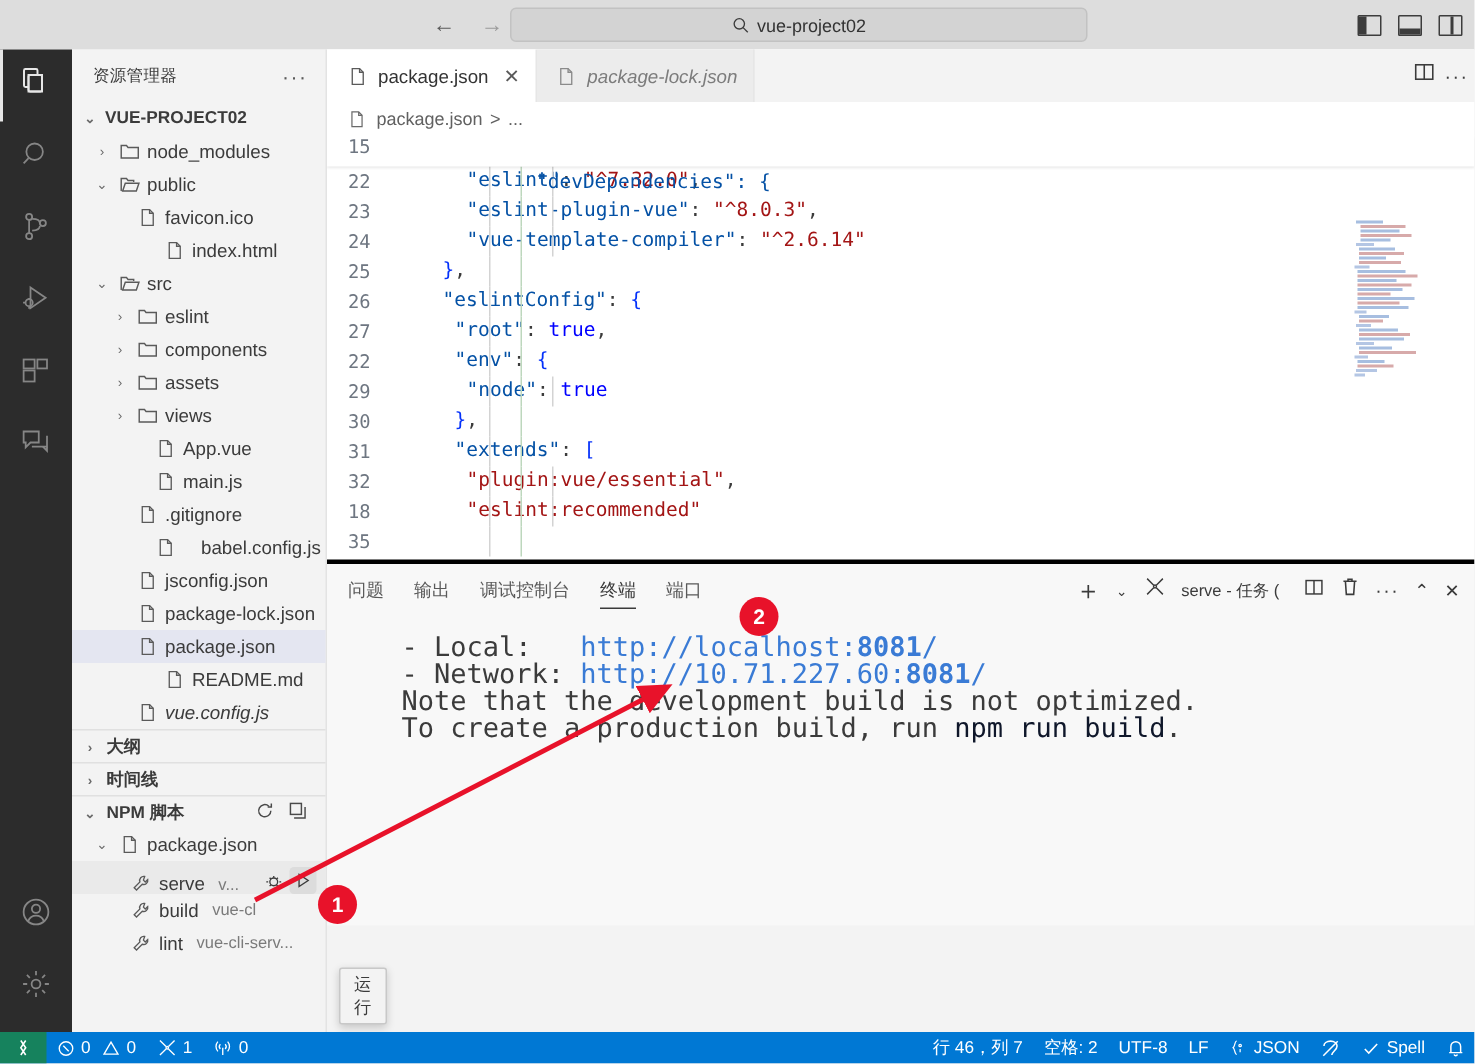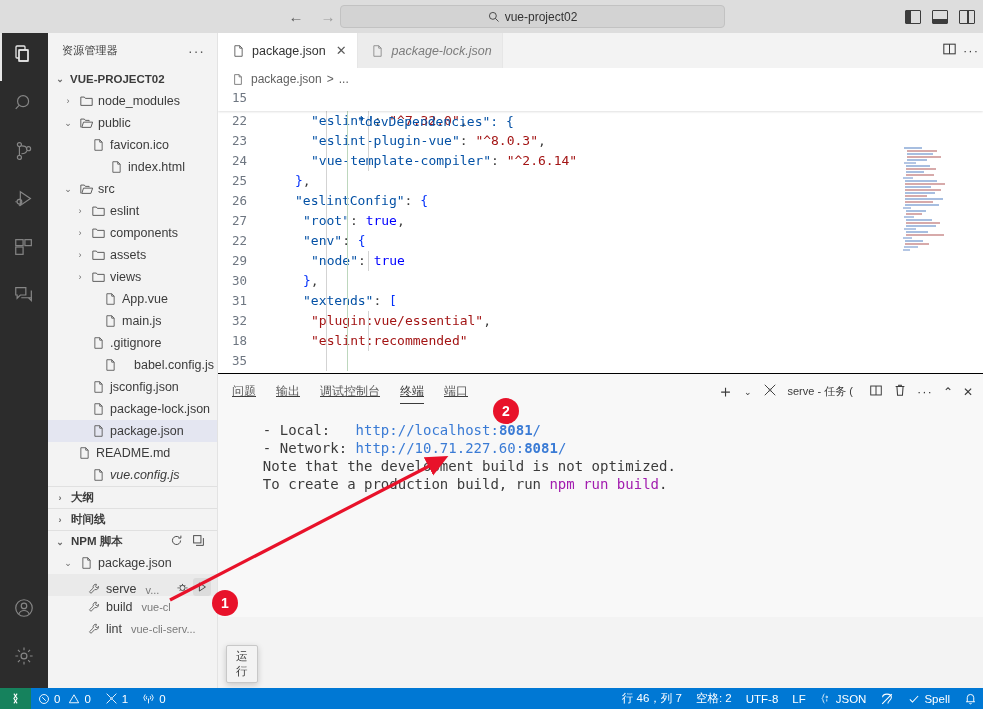--- a/index.html
+++ b/index.html
@@ -117,35 +117,35 @@
   .k-bool{ color: #0000ff; }
   .k-pun { color: #3b3b3b; }
   .k-brace { color: #0431fa; }
 
   .minimap { position: absolute; right: 14px; top: 57px; width: 68px; height: 280px; }
   .mm-line { height: 2px; margin-bottom: 1px; }
 
   .ed-scroll { position:absolute; right:0; top:57px; width:14px; height:283px; background:transparent; }
 
   
-  .panel { position: absolute; left: 218px; top: 373px; right: 0; height: 244px; background: #f8f8f8; border-top: 1px solid #000000; text-decoration: underline;}
+  .panel { position: absolute; left: 218px; top: 373px; right: 0; height: 244px; background: #f8f8f8; border-top: 3px solid #000000;}
   .panel-tabs { height: 35px; display: flex; align-items: center; padding-left: 14px; gap: 20px; }
   .ptab { font-size: 12px; color: #5a5a5a; height: 35px; display:flex; align-items:center; position: relative;}
   .ptab.active { color: #3b3b3b; }
   .ptab.active::after { content:""; position:absolute; left:0; right:0; bottom:5px; height:1px; background:#3b3b3b; }
   .panel-actions { margin-left: auto; display: flex; align-items: center; gap: 10px; padding-right: 6px; color: #3b3b3b; }
   .term-label { font-size: 11px; color: #3b3b3b; }
   .terminal {
     position: absolute; left: 0; top: 35px; right: 0; bottom: 0;
-    font-family: "DejaVu Sans Mono", monospace; font-size: 14px; line-height: 18px;
+    font-family: "DejaVu Sans Mono", monospace; font-size: 18px; line-height: 18px;
     padding: 12px 0 0 28px; color: #3b3b3b; white-space: pre;
   }
   .t-link { color: #3a7bd5; text-decoration: none; }
   .t-bold { font-weight: bold; }
-  .t-green{ color: #a21caf; }
+  .t-green{ color: #0f172a; }
 
   
   .statusbar {
     position: absolute; left: 0; bottom: 0; width: 983px; height: 21px;
     background: #0078d4; color: #ffffff; display: flex; align-items: center; font-size: 11.5px;
   }
   .sb-remote { background: #16825d; height: 21px; display:flex; align-items:center; padding: 0 9px; }
   .sb-item { padding: 0 7px; display: flex; align-items: center; gap: 4px; height: 21px; }
   .sb-right { margin-left: auto; display: flex; align-items: center; padding-right: 4px; }
 
@@ -420,21 +420,21 @@
         <div class="row sel" style="padding-left: 26px;">
           <span class="chev">&nbsp;</span>
           <span class="ico">
             <svg width="13" height="14" viewBox="0 0 16 16" fill="none" stroke="#5a5a5a" stroke-width="1.1">
               <path d="M3.5 1.5h6l3 3v10h-9z"></path>
               <path d="M9.5 1.5v3h3"></path>
             </svg>
           </span>
           <span>package.json</span>
         </div>
-        <div class="row" style="padding-left: 12px;">
+        <div class="row" style="padding-left: 44px;">
           <span class="chev">&nbsp;</span>
           <span class="ico">
             <svg width="13" height="14" viewBox="0 0 16 16" fill="none" stroke="#5a5a5a" stroke-width="1.1">
               <path d="M3.5 1.5h6l3 3v10h-9z"></path>
               <path d="M9.5 1.5v3h3"></path>
             </svg>
           </span>
           <span>README.md</span>
         </div>
         <div class="row" style="padding-left: 26px; font-style: italic;">

